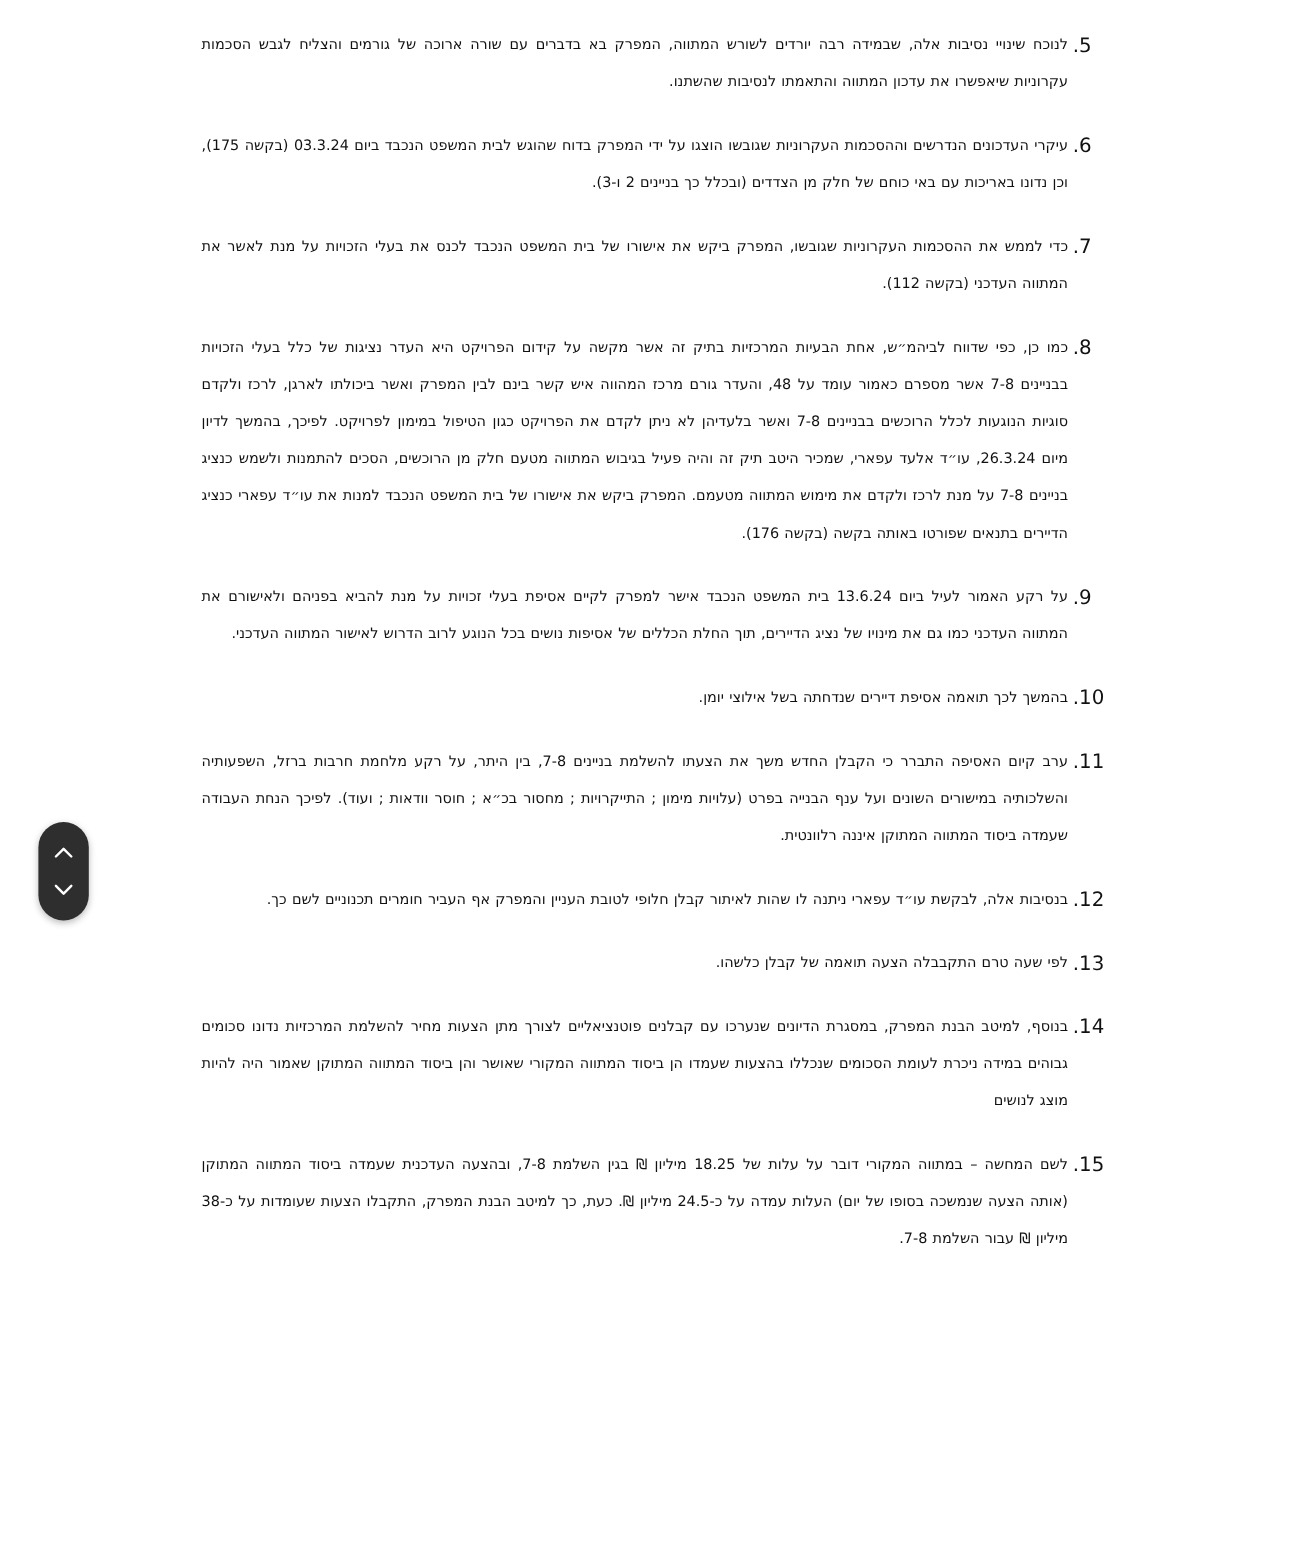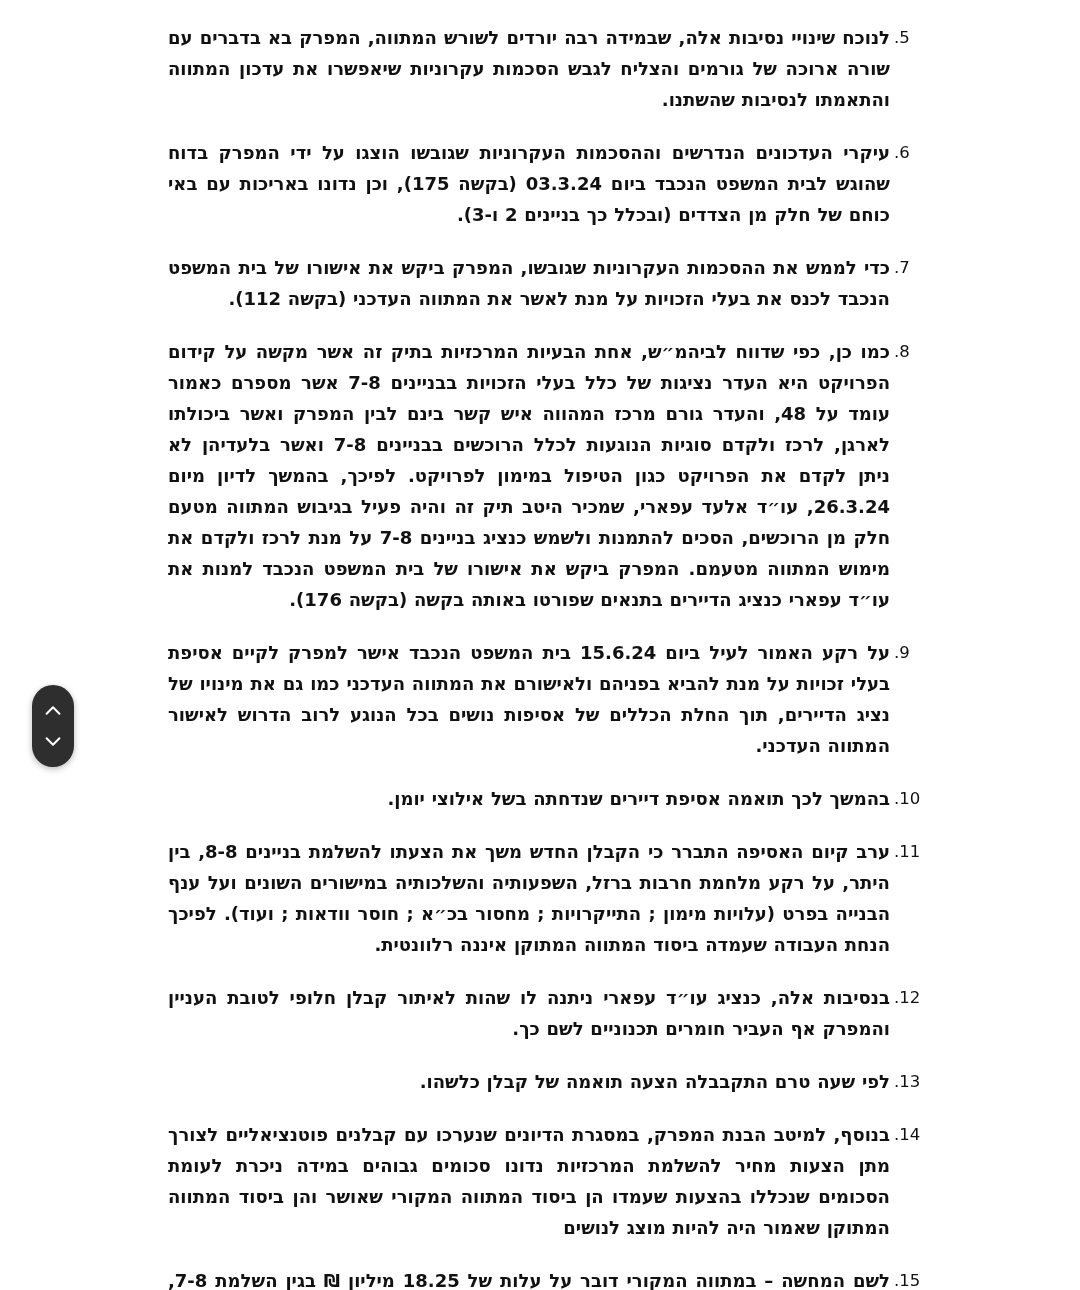--- a/index.html
+++ b/index.html
@@ -47,28 +47,27 @@
     font-size: 16.5px;
     line-height: 31px;
     color: #111111;
     unicode-bidi: plaintext;
     padding-left: 4px;
     box-sizing: border-box;
   }
 
   .para-text {
     flex: 1 1 auto;
-    font-size: 18px;
+    font-size: 12px;
     line-height: 31px;
     text-align: justify;
     text-align-last: right;
     color: #111111;
     letter-spacing: 0px;
     word-spacing: 0.5px;
-    font-weight: bold;
   }
 
   
   #scroll-widget {
     position: absolute;
     left: 32px;
     top: 685px;
     width: 42px;
     height: 82px;
     background: #2e2e2e;
@@ -111,36 +110,36 @@
       <div class="para-text">כדי לממש את ההסכמות העקרוניות שגובשו, המפרק ביקש את אישורו של בית המשפט הנכבד לכנס את בעלי הזכויות על מנת לאשר את המתווה העדכני (בקשה 112).</div>
     </div>
 
     <div class="para">
       <div class="para-num">.8</div>
       <div class="para-text">כמו כן, כפי שדווח לביהמ״ש, אחת הבעיות המרכזיות בתיק זה אשר מקשה על קידום הפרויקט היא העדר נציגות של כלל בעלי הזכויות בבניינים 7-8 אשר מספרם כאמור עומד על 48, והעדר גורם מרכז המהווה איש קשר בינם לבין המפרק ואשר ביכולתו לארגן, לרכז ולקדם סוגיות הנוגעות לכלל הרוכשים בבניינים 7-8 ואשר בלעדיהן לא ניתן לקדם את הפרויקט כגון הטיפול במימון לפרויקט. לפיכך, בהמשך לדיון מיום 26.3.24, עו״ד אלעד עפארי, שמכיר היטב תיק זה והיה פעיל בגיבוש המתווה מטעם חלק מן הרוכשים, הסכים להתמנות ולשמש כנציג בניינים 7-8 על מנת לרכז ולקדם את מימוש המתווה מטעמם. המפרק ביקש את אישורו של בית המשפט הנכבד למנות את עו״ד עפארי כנציג הדיירים בתנאים שפורטו באותה בקשה (בקשה 176).</div>
     </div>
 
     <div class="para">
       <div class="para-num">.9</div>
-      <div class="para-text">על רקע האמור לעיל ביום 15.6.24 בית המשפט הנכבד אישר למפרק לקיים אסיפת בעלי זכויות על מנת להביא בפניהם ולאישורם את המתווה העדכני כמו גם את מינויו של נציג הדיירים, תוך החלת הכללים של אסיפות נושים בכל הנוגע לרוב הדרוש לאישור המתווה העדכני.</div>
+      <div class="para-text">על רקע האמור לעיל ביום 13.6.24 בית המשפט הנכבד אישר למפרק לקיים אסיפת בעלי זכויות על מנת להביא בפניהם ולאישורם את המתווה העדכני כמו גם את מינויו של נציג הדיירים, תוך החלת הכללים של אסיפות נושים בכל הנוגע לרוב הדרוש לאישור המתווה העדכני.</div>
     </div>
 
     <div class="para">
       <div class="para-num">.10</div>
       <div class="para-text">בהמשך לכך תואמה אסיפת דיירים שנדחתה בשל אילוצי יומן.</div>
     </div>
 
     <div class="para">
       <div class="para-num">.11</div>
-      <div class="para-text">ערב קיום האסיפה התברר כי הקבלן החדש משך את הצעתו להשלמת בניינים 8-8, בין היתר, על רקע מלחמת חרבות ברזל, השפעותיה והשלכותיה במישורים השונים ועל ענף הבנייה בפרט (עלויות מימון ; התייקרויות ; מחסור בכ״א ; חוסר וודאות ; ועוד). לפיכך הנחת העבודה שעמדה ביסוד המתווה המתוקן איננה רלוונטית.</div>
+      <div class="para-text">ערב קיום האסיפה התברר כי הקבלן החדש משך את הצעתו להשלמת בניינים 7-8, בין היתר, על רקע מלחמת חרבות ברזל, השפעותיה והשלכותיה במישורים השונים ועל ענף הבנייה בפרט (עלויות מימון ; התייקרויות ; מחסור בכ״א ; חוסר וודאות ; ועוד). לפיכך הנחת העבודה שעמדה ביסוד המתווה המתוקן איננה רלוונטית.</div>
     </div>
 
     <div class="para">
       <div class="para-num">.12</div>
-      <div class="para-text">בנסיבות אלה, כנציג עו״ד עפארי ניתנה לו שהות לאיתור קבלן חלופי לטובת העניין והמפרק אף העביר חומרים תכנוניים לשם כך.</div>
+      <div class="para-text">בנסיבות אלה, לבקשת עו״ד עפארי ניתנה לו שהות לאיתור קבלן חלופי לטובת העניין והמפרק אף העביר חומרים תכנוניים לשם כך.</div>
     </div>
 
     <div class="para">
       <div class="para-num">.13</div>
       <div class="para-text">לפי שעה טרם התקבבלה הצעה תואמה של קבלן כלשהו.</div>
     </div>
 
     <div class="para">
       <div class="para-num">.14</div>
       <div class="para-text">בנוסף, למיטב הבנת המפרק, במסגרת הדיונים שנערכו עם קבלנים פוטנציאליים לצורך מתן הצעות מחיר להשלמת המרכזיות נדונו סכומים גבוהים במידה ניכרת לעומת הסכומים שנכללו בהצעות שעמדו הן ביסוד המתווה המקורי שאושר והן ביסוד המתווה המתוקן שאמור היה להיות מוצג לנושים</div>

